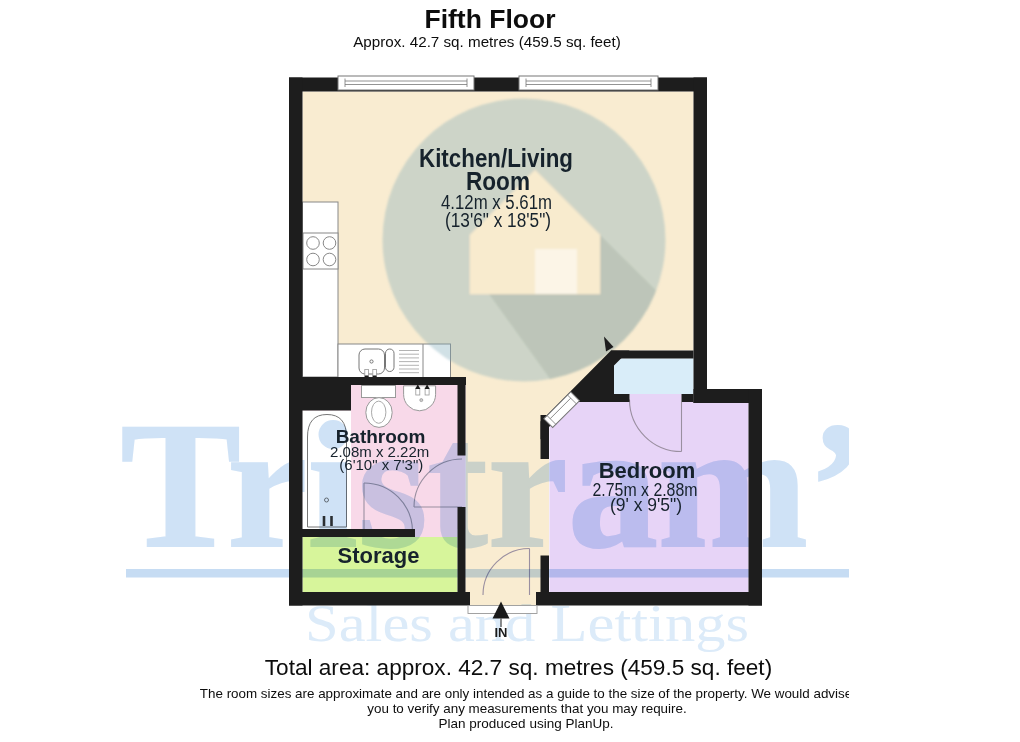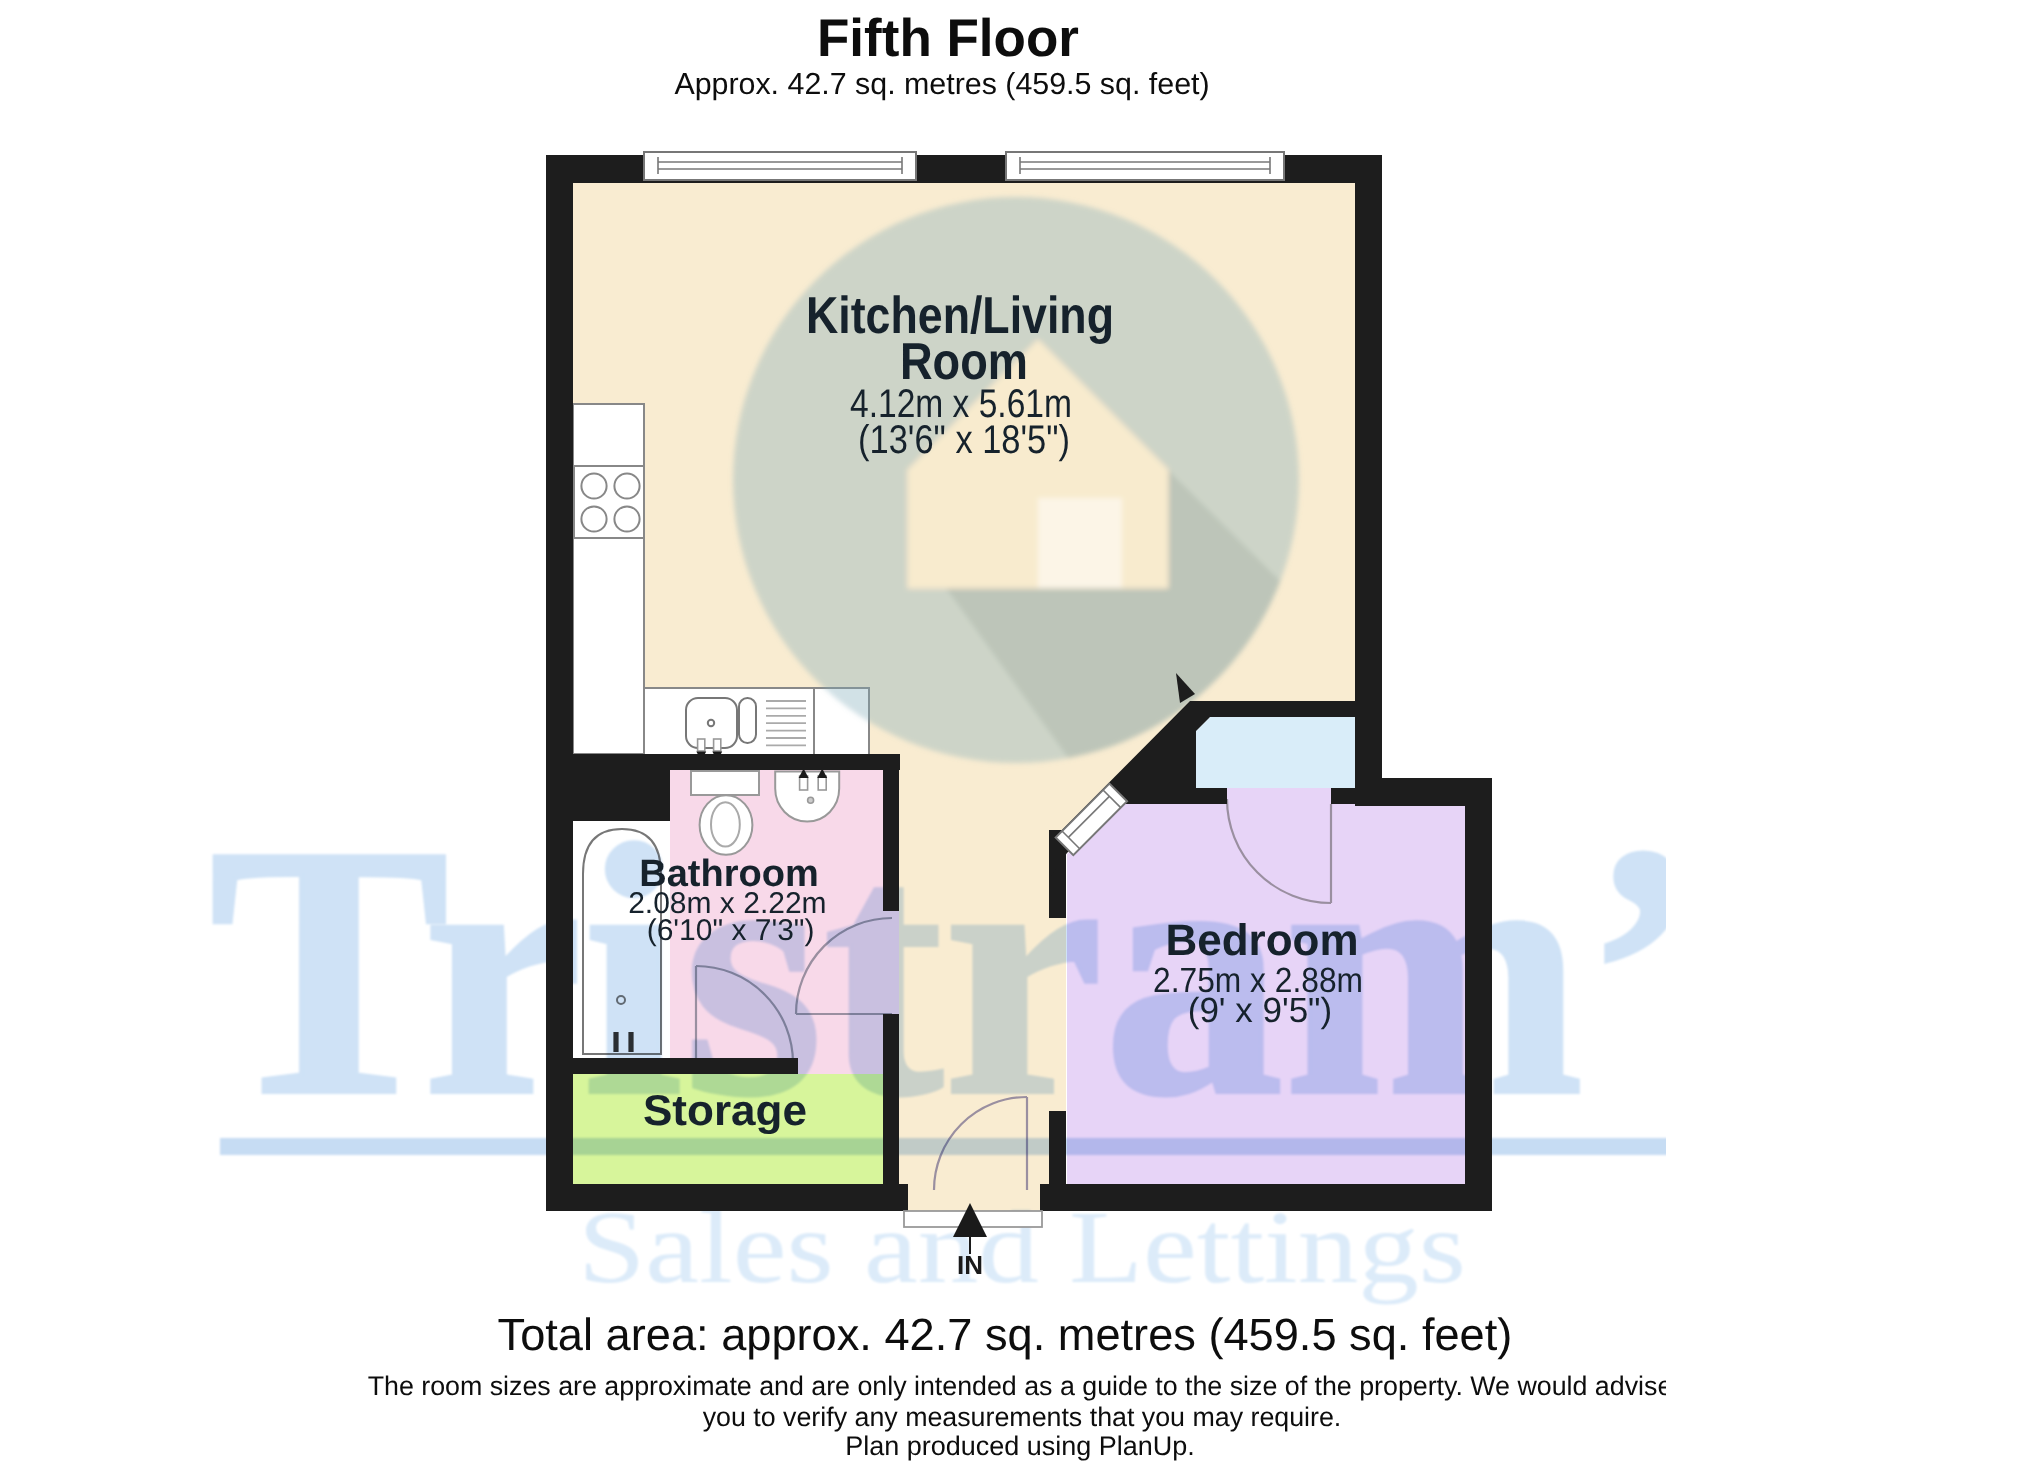--- a/index.html
+++ b/index.html
@@ -1,17 +1,17 @@
 <!DOCTYPE html>
 <html><head>
 <meta charset="utf-8">
 <style>
   html,body{margin:0;padding:0;background:#ffffff;}
   .page{position:relative;width:833px;height:742px;overflow:hidden;
-        font-family:"Liberation Sans", sans-serif;}
+        font-family:"Liberation Sans", sans-serif;margin-left:16px;}
   svg{position:absolute;top:0;left:0;}
   text{font-family:"Liberation Sans", sans-serif;}
   .serif{font-family:"Liberation Serif", serif;}
 </style>
 </head>
 <body>
 <div class="page">
 <svg width="1020" height="742" viewBox="0 0 1020 742">
 <defs>
   <filter id="soft">

